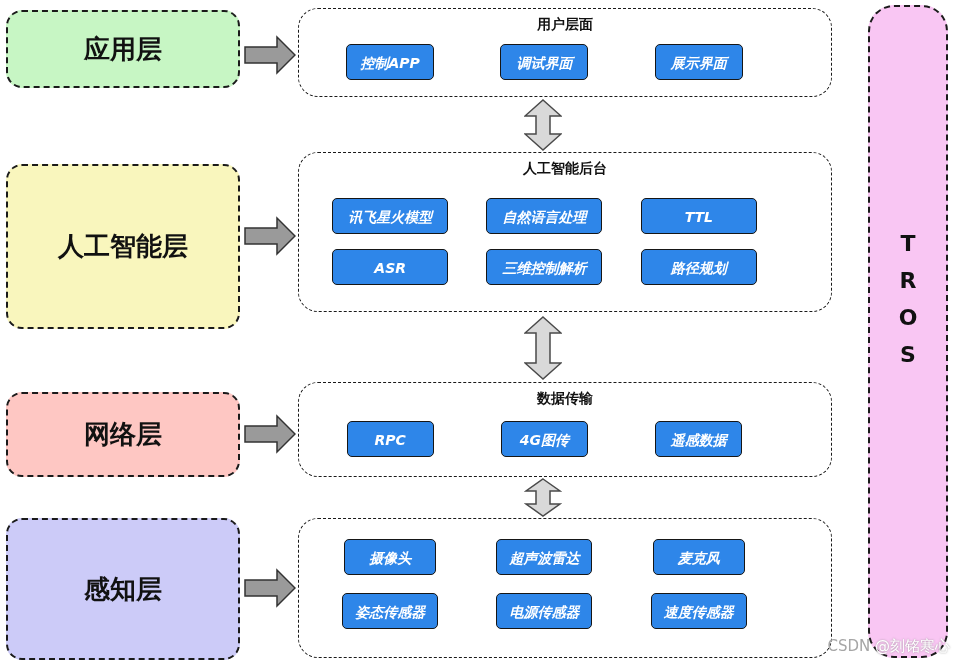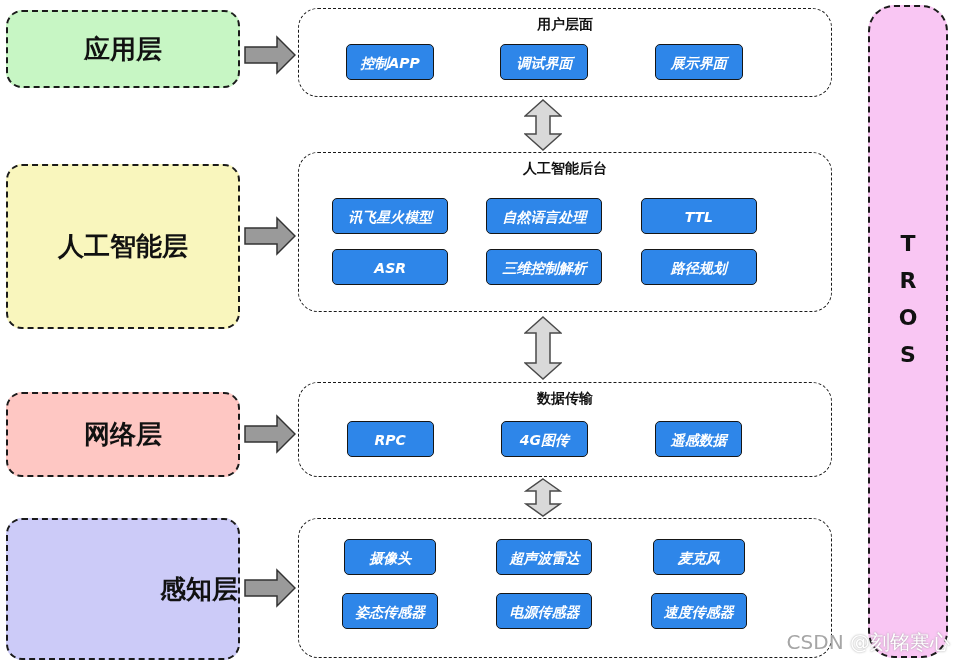--- a/index.html
+++ b/index.html
@@ -6,21 +6,21 @@
   body{font-family:"DejaVu Sans","Liberation Sans",sans-serif;}
   .stage{position:relative;width:955px;height:664px;background:#ffffff;overflow:hidden;}
 
   
   .layer{position:absolute;left:6px;width:234px;border:2px dashed #1a1a1a;border-radius:16px;
          display:flex;align-items:center;justify-content:center;
          font-size:26px;font-weight:600;color:#111;box-sizing:border-box;}
   .layer-app{top:10px;height:78px;}
   .layer-ai{top:164px;height:165px;}
   .layer-net{top:392px;height:85px;justify-content:center;}
-  .layer-sense{top:518px;height:142px;justify-content:flex-end;}
+  .layer-sense{top:518px;height:142px;}
 
   
   .panel{position:absolute;left:298px;width:534px;border:1.6px dashed #1a1a1a;border-radius:20px;
          background:#fff;display:flex;flex-direction:column;box-sizing:border-box;}
   .panel-user{top:8px;height:89px;}
   .panel-aib{top:152px;height:160px;}
   .panel-data{top:382px;height:95px;}
   .panel-sensor{top:518px;height:140px;}
   .panel-title{text-align:center;font-size:14px;font-weight:600;color:#111;padding-top:7px;height:20px;flex:0 0 auto;}
   .panel-body{flex:1;display:flex;flex-direction:column;justify-content:space-evenly;
@@ -45,21 +45,21 @@
   .varrow path{fill:var(--arrow-light,#d9d9d9);stroke:#4a4a4a;stroke-width:1.5;}
   .va1{top:99px;height:52px;} .va2{top:316px;height:64px;} .va3{top:478px;height:39px;}
 
   
   .tros{position:absolute;left:868px;top:5px;width:80px;height:653px;
         border:2px dashed #1a1a1a;border-radius:26px;box-sizing:border-box;
         display:flex;flex-direction:column;align-items:center;justify-content:center;
         gap:12px;padding-bottom:66px;font-size:22px;font-weight:600;color:#111;}
 
   
-  .watermark{position:absolute;right:5px;bottom:8px;font-size:20px;z-index:5;white-space:nowrap;}
+  .watermark{position:absolute;right:5px;bottom:8px;font-size:15px;z-index:5;white-space:nowrap;}
   .wm-prefix{color:#a6a6a6;}
   .wm-handle{color:#ffffff;text-shadow:0 0 2px rgba(140,140,140,0.9);}
 </style>
 </head>
 <body>
 
 <div class="stage">
 
   <div class="layer layer-app" style="background: rgb(199, 246, 196);">
     <span>应用层</span>

